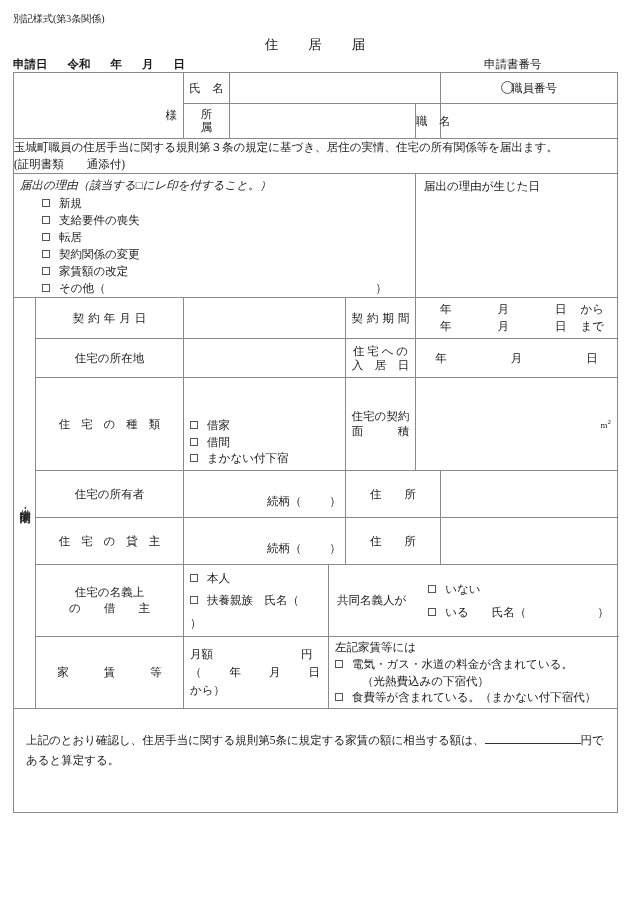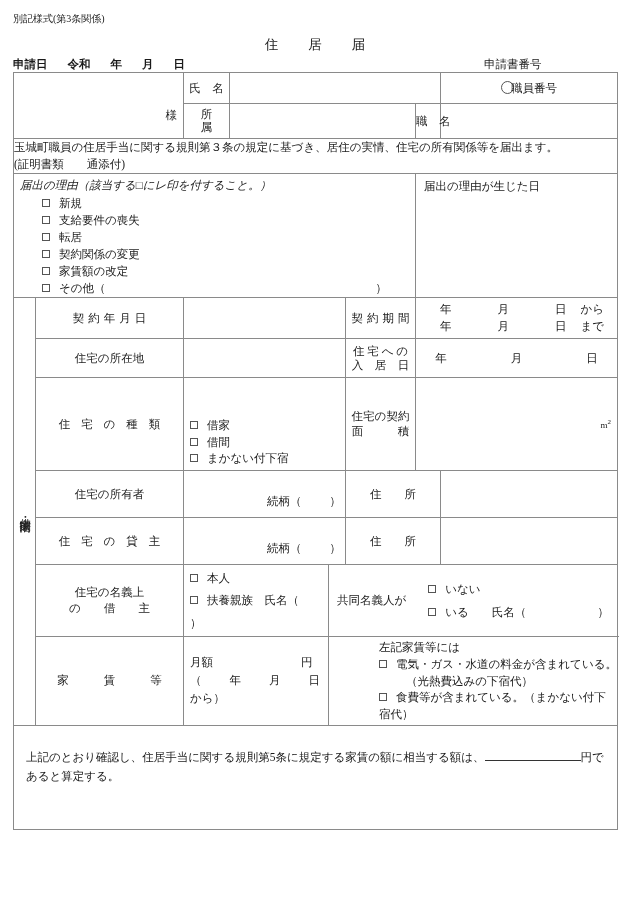--- a/index.html
+++ b/index.html
@@ -376,21 +376,21 @@
           <div style="padding:4px 0 4px 6px; line-height:1.55;">
             <div>
               <span>月額</span><span style="display:inline-block;width:88px;"></span><span>円</span>
             </div>
             <div>
               <span>（</span><span class="gap-m"></span><span>年</span><span class="gap-m"></span><span>月</span><span class="gap-m"></span><span>日から）</span>
             </div>
           </div>
         </td>
         <td colspan="7" class="dashcol" style="vertical-align:top">
-          <div style="padding:2px 0 2px 6px; line-height:1.45;margin-left:44px;">
+          <div style="padding:2px 0 2px 6px; line-height:1.45;">
             <div>左記家賃等には</div>
             <div><span class="cb"></span><span>電気・ガス・水道の料金が含まれている。</span></div>
             <div style="padding-left:27px;">（光熱費込みの下宿代）</div>
             <div><span class="cb"></span><span>食費等が含まれている。（まかない付下宿代）</span></div>
           </div>
         </td>
       </tr>
 
       <tr>
         <td colspan="10" style="height:103px; vertical-align:top">

